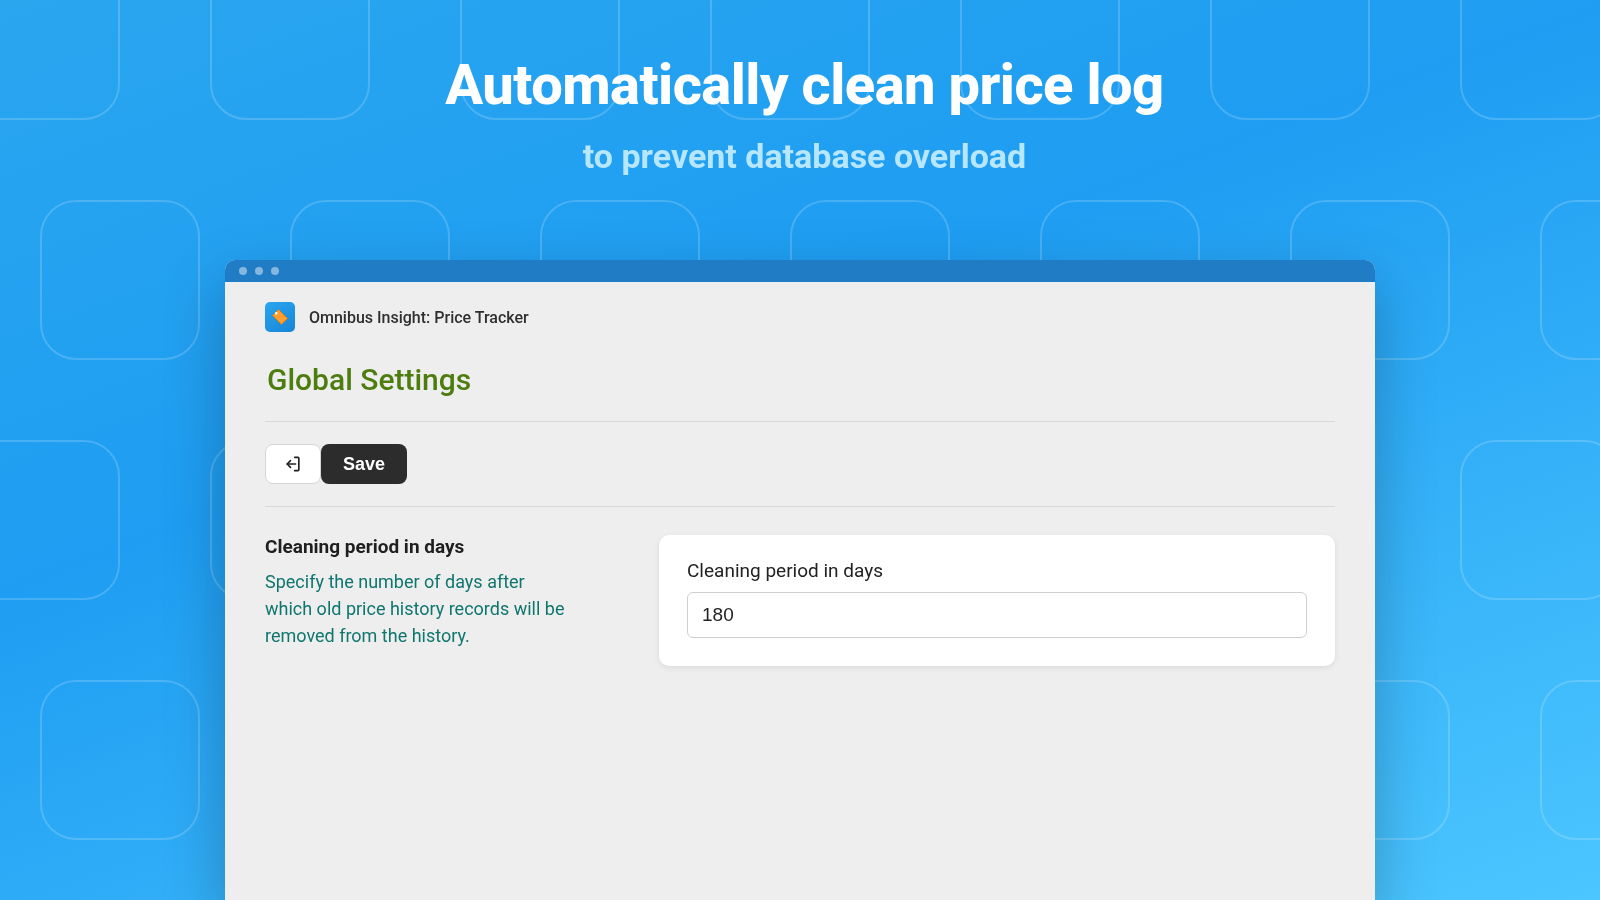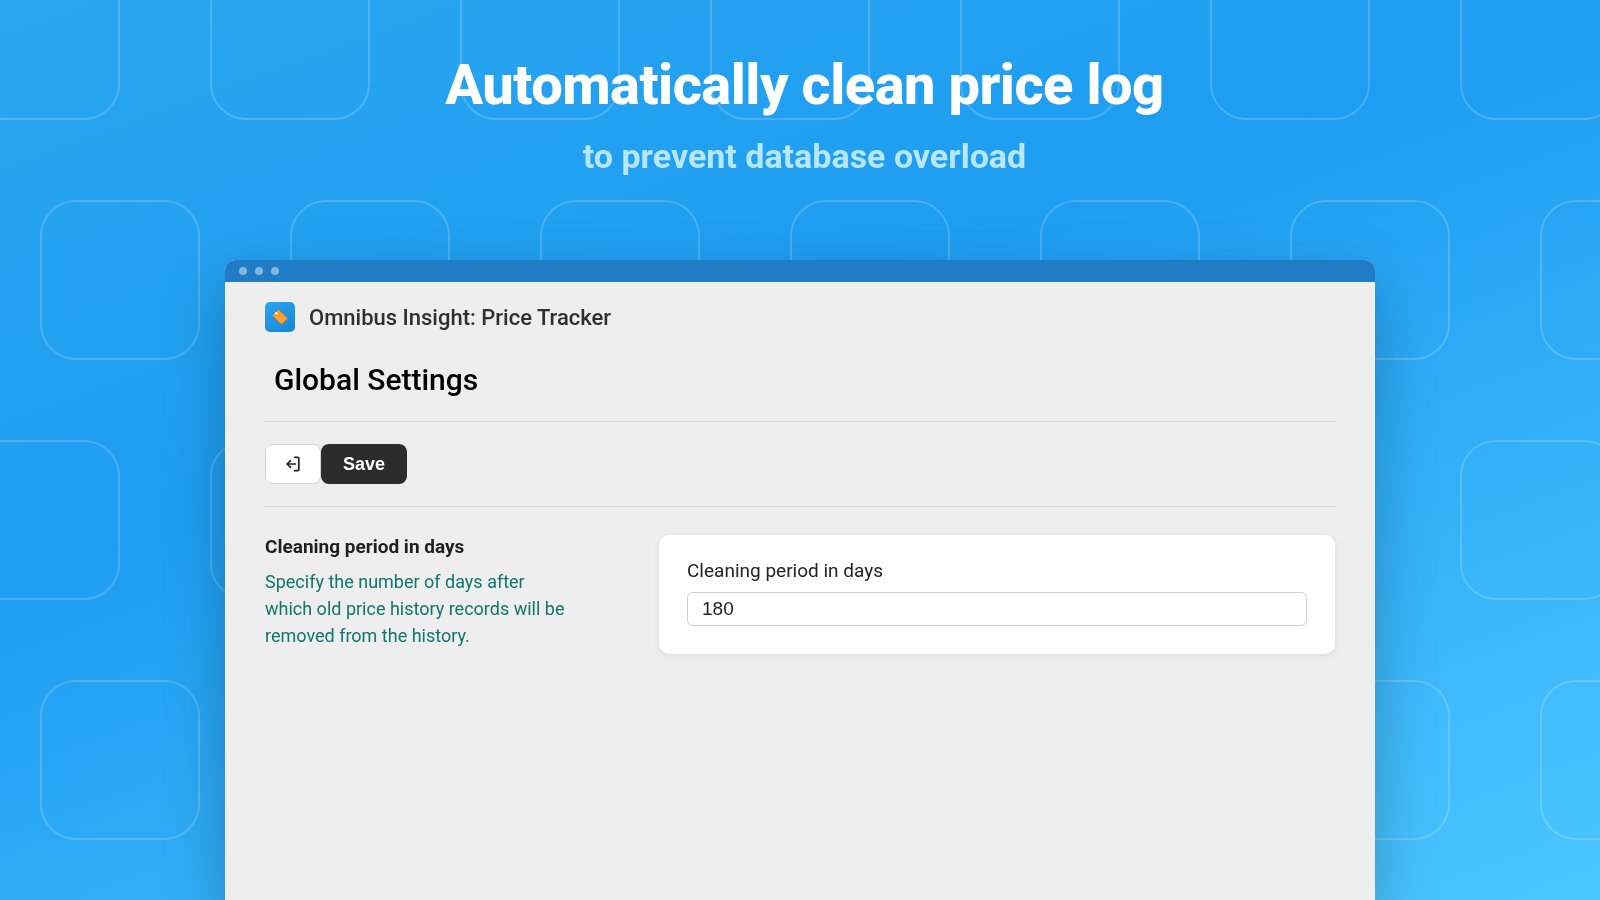--- a/index.html
+++ b/index.html
@@ -68,32 +68,32 @@
   .app-header {
     display: flex; align-items: center; gap: 14px;
     padding: 20px 40px 10px 40px;
   }
   .app-icon {
     width: 30px; height: 30px; border-radius: 5px;
     background: linear-gradient(145deg, #2aa6ef, #1784d6);
     display:flex; align-items:center; justify-content:center;
   }
   .app-icon svg { width: 18px; height: 18px; }
-  .app-name { font-size: 22px; color: #2f2f2f; font-weight: 500; }
+  .app-name { font-size: 16px; color: #2f2f2f; font-weight: 500; }
 
   .content {
     padding: 8px 40px 40px 40px;
     color: #1e1e1e;
   }
 
   .page-title {
     font-size: 30px;
     font-weight: 500;
-    color: #000000;
-    margin: 12px 0 24px 9px;
+    color: #4d7c0f;
+    margin: 12px 0 24px 2px;
   }
 
   hr.sep {
     border: none; border-top: 1px solid #d8d8d8;
     margin: 0;
   }
 
   .toolbar {
     display: flex; align-items: center;
     padding: 22px 0;
@@ -131,21 +131,21 @@
   .card {
     flex: 1;
     background: #fff;
     border-radius: 10px;
     box-shadow: 0 2px 6px rgba(0,0,0,0.08);
     padding: 24px 28px 28px 28px;
   }
   .card label { display:block; font-size: 19px; color: #222; margin-bottom: 10px; }
   .card input[type="text"] {
     width: 100%;
-    height: 34px;
+    height: 46px;
     border: 1px solid #cfcfcf;
     border-radius: 6px;
     padding: 0 14px;
     font-size: 19px;
     color: #222;
     background: #fff;
   }
 </style>
 </head>
 <body>

